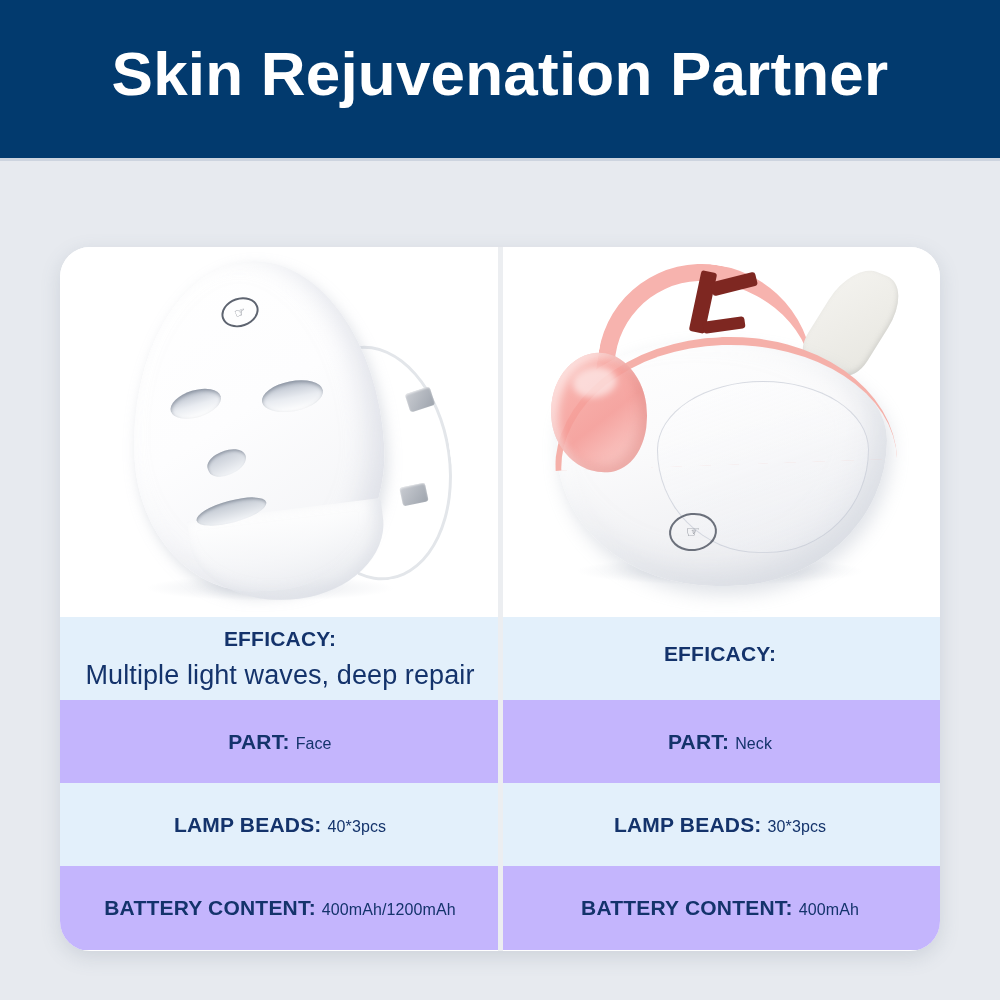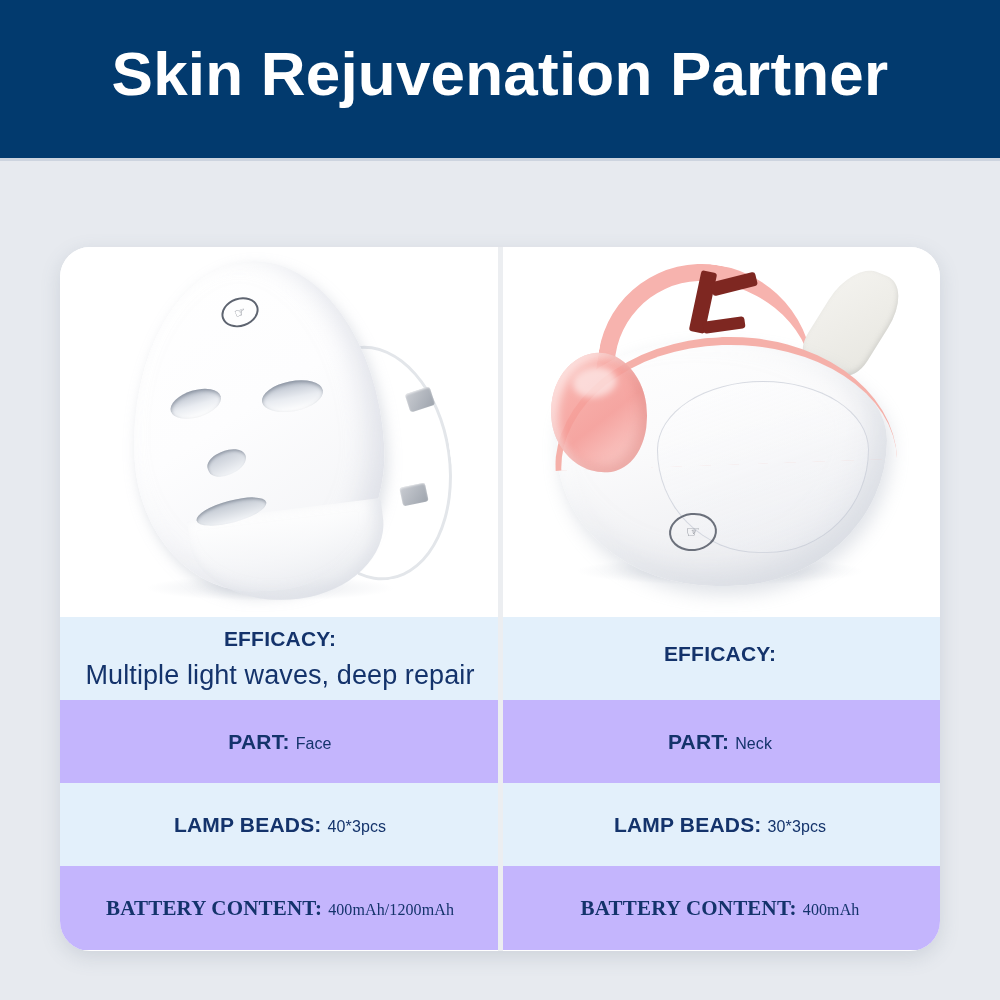--- a/index.html
+++ b/index.html
@@ -106,21 +106,21 @@
     flex: 1;
     display: flex;
     flex-direction: column;
   }
   .spec-row {
     display: flex;
     width: 100%;
   }
   .spec-row.tall { height: 83px; }
   .spec-row.norm { height: 83px; }
-  .spec-row.last { height: 84px; font-family: Liberation Serif, serif; }
+  .spec-row.last { height: 84px; }
   .row-blue { background: #e3f0fb; }
   .row-white { background: #c4b5fd; text-align: right; }
   .spec-cell {
     width: 50%;
     display: flex;
     flex-direction: column;
     align-items: center;
     justify-content: center;
     box-sizing: border-box;
     padding: 0 10px;

